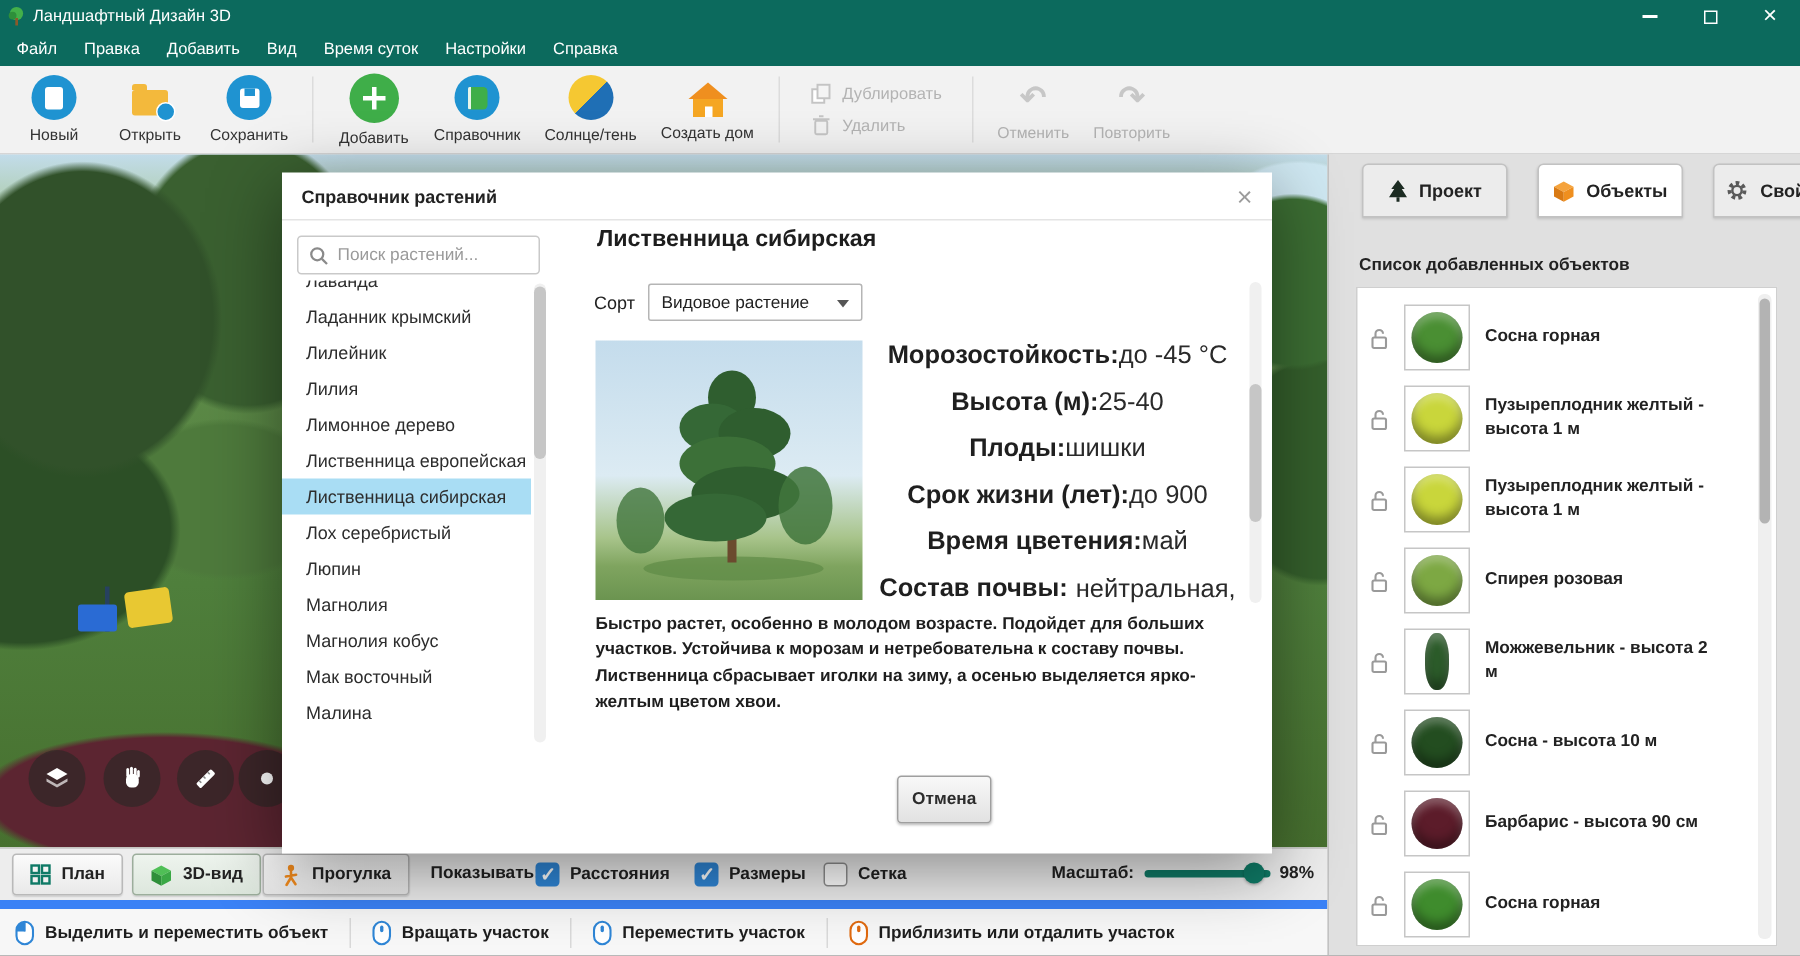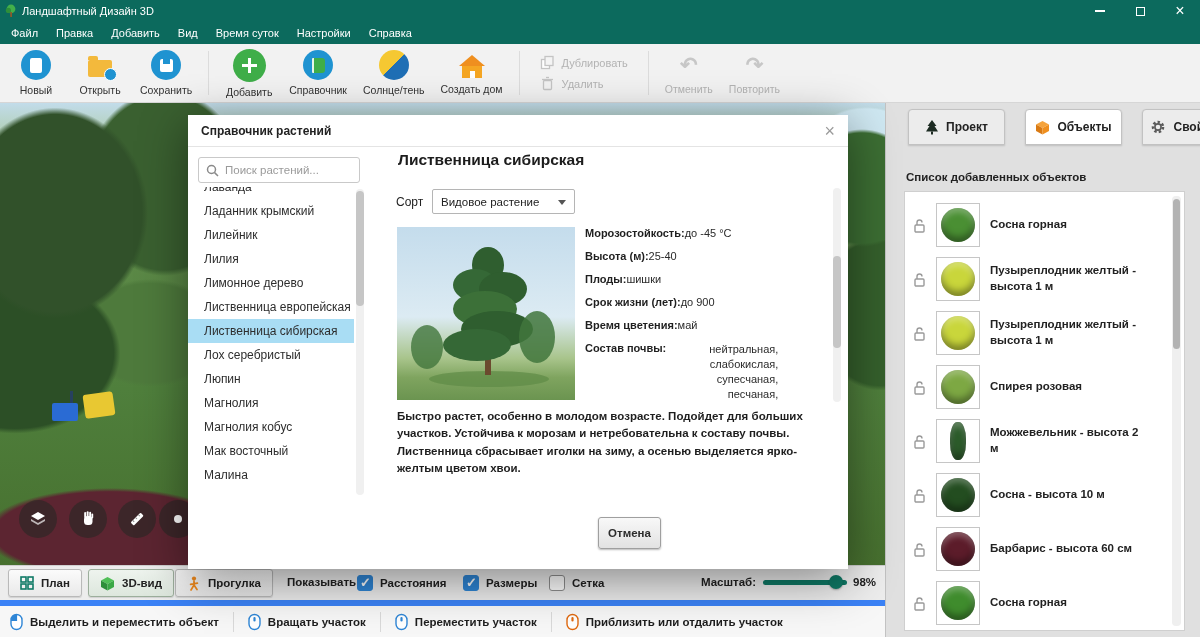--- a/index.html
+++ b/index.html
@@ -112,21 +112,21 @@
   .plant-item:first-child { margin-top:-12px; }
   .plant-item.selected { background:#a9ddf4; }
   .plant-scroll { position:absolute; left:168px; top:74px; width:8px; height:306px; background:#f0f0f0; border-radius:4px; cursor:pointer; }
   .plant-scroll .bar { position:absolute; left:0; top:2px; width:8px; height:115px; background:#c6c6c6; border-radius:4px; }
   .detail-title { position:absolute; left:210px; top:36px; font-size:15.5px; font-weight:bold; color:#1d1d1d; }
   .sort-label { position:absolute; left:208px; top:80px; font-size:12px; color:#222; }
   .sort-select { position:absolute; left:244px; top:74px; width:143px; height:25px; border:1px solid #b5b5b5; border-radius:2px; display:flex; align-items:center; padding:0 20px 0 8px; font-size:11.5px; background:#fff; cursor:pointer; }
   .sort-caret { position:absolute; right:8px; top:10px; width:0; height:0; border-left:4px solid transparent; border-right:4px solid transparent; border-top:5px solid #555; }
   .photo { position:absolute; left:209px; top:112px; width:178px; height:173px; overflow:hidden; background:linear-gradient(180deg,#c4dcec 0%, #dcebf3 52%, #a8c48b 76%, #7fa45f 87%, #6b9450 100%); }
   .props { position:absolute; left:397px; top:112px; width:240px; height:176px; overflow:hidden; }
-  .prop-row { display:flex; justify-content:flex-start; margin-bottom:11px; font-size:11px; }
+  .prop-row { display:flex; justify-content:center; margin-bottom:11px; font-size:17px; }
   .prop-label { font-weight:bold; color:#1f1f1f; white-space:nowrap; }
   .prop-val { text-align:right; color:#2a2a2a; }
   .prop-val.wrap { width:112px; line-height:1.35; }
   .props-scroll { position:absolute; left:645px; top:73px; width:8px; height:214px; background:#f0f0f0; border-radius:4px; cursor:pointer; }
   .props-scroll .bar { position:absolute; left:0; top:68px; width:8px; height:92px; background:#c6c6c6; border-radius:4px; }
   .desc { position:absolute; left:209px; top:293px; width:434px; font-size:11.5px; font-weight:bold; line-height:1.5; color:#1e1e1e; }
   .btn { border:1px solid #9f9f9f; border-radius:3px; background:linear-gradient(#f8f8f8,#e2e2e2); font-size:11.5px; font-weight:bold; color:#2c2c2c; box-shadow:0 1px 2px rgba(0,0,0,.28); display:flex; align-items:center; justify-content:center; cursor:pointer; }
   .btn-cancel { position:absolute; left:410px; top:402px; width:63px; height:32px; }
   .btn-add { position:absolute; left:487px; top:402px; width:157px; height:32px; gap:8px; }
   .plus-circle { width:17px; height:17px; border-radius:50%; background:#3fae49; color:#fff; display:flex; align-items:center; justify-content:center; }
@@ -448,21 +448,21 @@
         <span class="obj-name">Сосна - высота 10 м</span>
       </div>
       <div class="obj-item">
         <svg class="lock" width="13" height="15">
             <rect x="2" y="7" width="9" height="7" rx="1" fill="none" stroke="#9a9a9a" stroke-width="1.4"></rect>
             <path d="M4 7 V4.5 a2.5 2.5 0 0 1 5 0" fill="none" stroke="#9a9a9a" stroke-width="1.4"></path>
           </svg>
         <span class="thumb">
             <span class="blob" style="--c: #5c1c2a;"></span>
           </span>
-        <span class="obj-name">Барбарис - высота 60 см</span>
+        <span class="obj-name">Барбарис - высота 90 см</span>
       </div>
       <div class="obj-item">
         <svg class="lock" width="13" height="15">
             <rect x="2" y="7" width="9" height="7" rx="1" fill="none" stroke="#9a9a9a" stroke-width="1.4"></rect>
             <path d="M4 7 V4.5 a2.5 2.5 0 0 1 5 0" fill="none" stroke="#9a9a9a" stroke-width="1.4"></path>
           </svg>
         <span class="thumb">
             <span class="blob" style="--c: #3f8c2d;"></span>
           </span>
         <span class="obj-name">Сосна горная</span>

